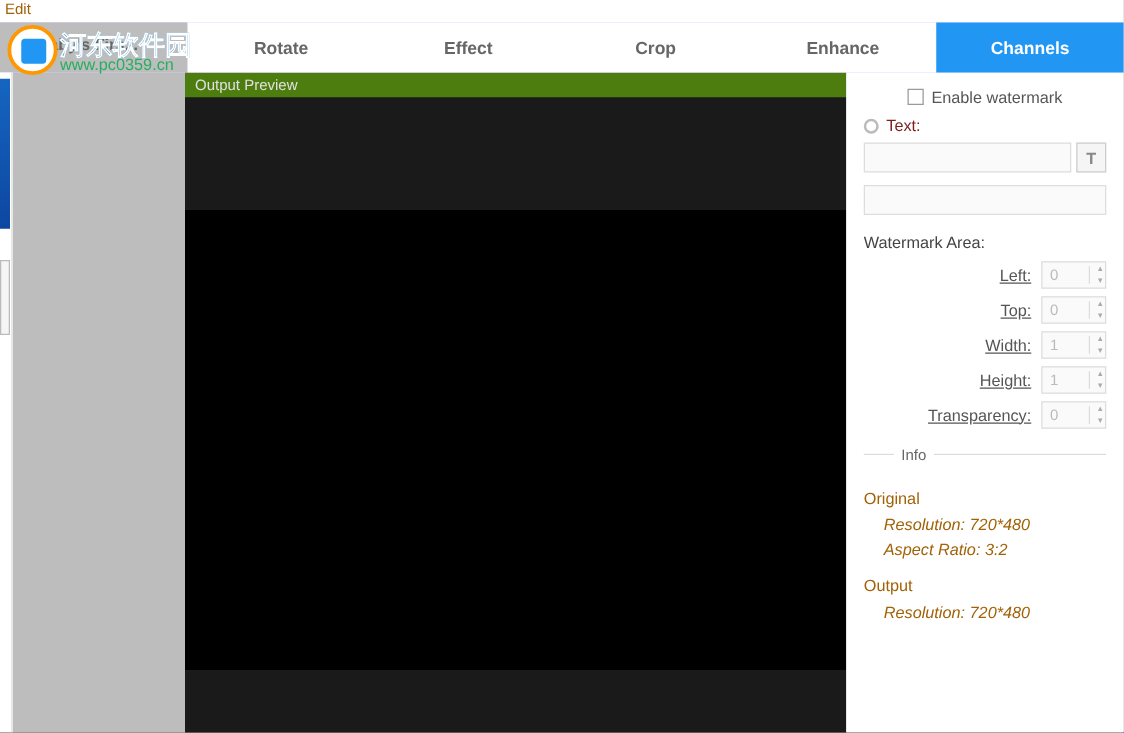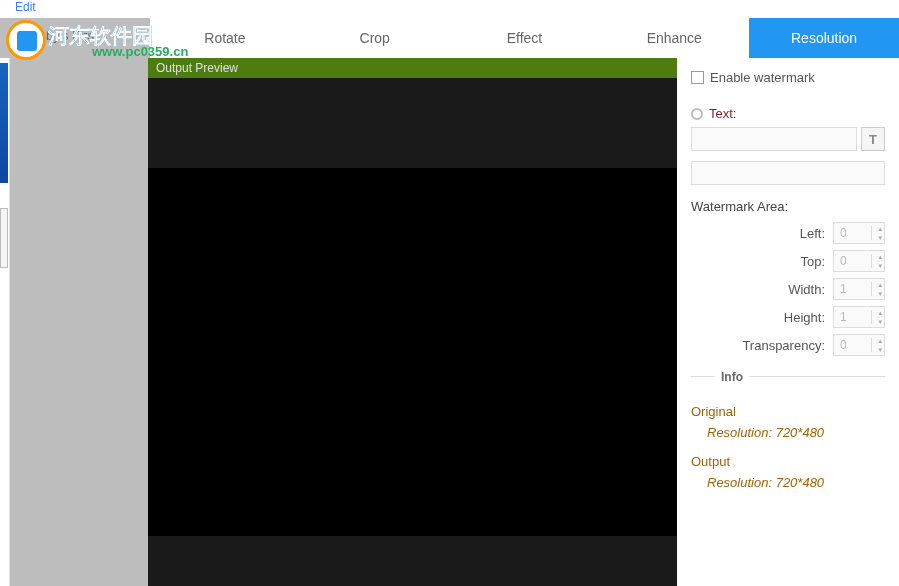--- a/index.html
+++ b/index.html
@@ -1,94 +1,94 @@
 <!DOCTYPE html>
 <html><head>
   <meta charset="utf-8">
   <style>
     * { margin: 0; padding: 0; box-sizing: border-box; font-family: Arial, sans-serif; }
     body { width: 899px; height: 586px; background: #fff; overflow: hidden; position: relative; }
     
-    .top-bar { height: 18px; background: #fff; padding-left: 15px; font-size: 12px; color: #3b82f6; }
+    .top-bar { height: 18px; background: #fff; padding-left: 4px; font-size: 12px; color: #a16207; }
     
-    .header-row { height: 40px; display: flex; background: #c4b5fd; position: relative; }
+    .header-row { height: 40px; display: flex; background: #c4b5fd; position: relative; font-weight: bold; }
     .file-label { width: 150px; padding: 10px 0 0 30px; font-size: 13px; color: #666; background: #bdbdbd; }
     
     .tabs-container { flex: 1; display: flex; align-items: stretch; background: #fff; }
     .tab { flex: 1; display: flex; align-items: center; justify-content: center; font-size: 14px; color: #666; cursor: pointer; }
     .tab.active { background: #2196f3; color: #fff; }
     
     .watermark-overlay { position: absolute; left: 6px; top: 20px; width: 170px; height: 45px; pointer-events: none; z-index: 10; }
     .logo-circle { width: 40px; height: 40px; border-radius: 50%; border: 3px solid #ff9800; background: #fff; position: absolute; left: 0; top: 0; }
     .logo-circle::before { content: ''; position: absolute; width: 20px; height: 20px; background: #2196f3; border-radius: 3px; top: 8px; left: 8px; }
     .wm-text-cn { position: absolute; left: 42px; top: 2px; font-size: 21px; font-weight: bold; background: linear-gradient(90deg, #2980b9, #2980b9); -webkit-background-clip: text; color: #2980b9; -webkit-text-stroke: 0.5px #fff; }
-    .wm-text-url { position: absolute; left: 42px; top: 24px; font-size: 13px; color: #27ae60; font-weight: bold; margin-left: 44px; }
+    .wm-text-url { position: absolute; left: 42px; top: 24px; font-size: 13px; color: #27ae60; font-weight: normal; }
     
     .main-area { display: flex; height: 528px; }
     
     .left-sidebar { width: 10px; background: #fff; border-right: 1px solid #e0e0e0; position: relative; }
     .left-sidebar-top { position: absolute; top: 5px; left: 0; width: 8px; height: 120px; background: linear-gradient(#1565c0, #0d47a1); }
     .thumb-box { position: absolute; top: 150px; left: 0; width: 8px; height: 60px; border: 1px solid #bbb; background: #f5f5f5; }
     
     .sidebar-gray { width: 138px; background: #bdbdbd; }
     
     .center-area { flex: 1; background: #1a1a1a; display: flex; flex-direction: column; }
     .preview-header { height: 20px; background: #4d7c0f; color: #e0e0e0; font-size: 12px; padding: 3px 8px; }
     .preview-top { height: 90px; background: #1a1a1a; }
     .preview-video { flex: 1; background: #000; }
     .preview-bottom { height: 50px; background: #1a1a1a; }
     
     .right-panel { width: 222px; background: #fff; padding: 12px 14px; font-size: 13px; color: #555; overflow: hidden; }
     
-    .checkbox-row { display: flex; align-items: center; margin-bottom: 21px; }
+    .checkbox-row { display: flex; align-items: center; margin-bottom: 8px; justify-content: center; }
     .checkbox { width: 13px; height: 13px; border: 1px solid #999; margin-right: 6px; }
     
     .radio-row { display: flex; align-items: center; margin-bottom: 6px; color: #7f1d1d; }
     .radio { width: 12px; height: 12px; border: 2px solid #bbb; border-radius: 50%; margin-right: 6px; }
     
     .text-input-row { display: flex; gap: 4px; margin-bottom: 10px; }
     .text-input { flex: 1; height: 24px; border: 1px solid #ddd; background: #fafafa; }
     .t-button { width: 24px; height: 24px; border: 1px solid #ccc; background: #f5f5f5; display: flex; align-items: center; justify-content: center; font-size: 13px; font-weight: bold; color: #888; }
     
     .picture-input { width: 100%; height: 24px; border: 1px solid #ddd; background: #fafafa; margin-bottom: 14px; }
     
     .section-label { color: #444; margin-bottom: 8px; font-size: 13px; }
     
     .field-row { display: flex; align-items: center; justify-content: flex-end; margin-bottom: 6px; gap: 8px; }
-    .field-label { color: #555; font-size: 13px; }
+    .field-label { color: #555; font-size: 13px; text-decoration: underline; }
     .spinner { width: 52px; height: 22px; border: 1px solid #ddd; background: #fafafa; display: flex; align-items: center; padding: 0 6px; color: #bbb; font-size: 12px; position: relative; }
     .spinner::after { content: ''; position: absolute; right: 4px; top: 3px; width: 8px; height: 14px; border-left: 1px solid #ddd; }
     .spinner-arrows { position: absolute; right: 2px; top: 1px; font-size: 7px; color: #aaa; line-height: 9px; }
     
     .info-header { border-top: 1px solid #ddd; margin-top: 20px; padding-top: 2px; margin-bottom: 10px; position: relative; }
-    .info-header-text { background: #fff; padding: 0 6px; position: relative; top: -10px; left: 24px; color: #666; font-size: 12px; font-weight: bold; }
+    .info-header-text { background: #fff; padding: 0 6px; position: relative; top: -10px; left: 24px; color: #666; font-size: 12px; }
     
     .info-section { color: #a16207; font-size: 13px; }
     .info-title { margin-bottom: 6px; }
     .info-line { padding-left: 16px; margin-bottom: 5px; font-size: 13px; font-style: italic; }
   </style>
 </head>
 <body>
 
 <div class="top-bar">Edit</div>
 
 <div class="watermark-overlay">
   <div class="logo-circle"></div>
   <div class="wm-text-cn">河东软件园</div>
   <div class="wm-text-url">www.pc0359.cn</div>
 </div>
 
 <div class="header-row">
   <div class="file-label">Baby's Firs...</div>
   <div class="tabs-container">
     <div class="tab">Rotate</div>
+    <div class="tab">Effect</div>
     <div class="tab">Crop</div>
-    <div class="tab">Effect</div>
     <div class="tab">Enhance</div>
-    <div class="tab active">Resolution</div>
+    <div class="tab active">Channels</div>
   </div>
 </div>
 
 <div class="main-area">
   <div class="left-sidebar">
     <div class="left-sidebar-top"></div>
     <div class="thumb-box"></div>
   </div>
   <div class="sidebar-gray"></div>
 
@@ -154,18 +154,19 @@
         </div>
     </div>
 
     <div class="info-header">
       <span class="info-header-text">Info</span>
     </div>
 
     <div class="info-section">
       <div class="info-title">Original</div>
       <div class="info-line">Resolution: 720*480</div>
+      <div class="info-line">Aspect Ratio: 3:2</div>
 
       <div class="info-title" style="margin-top:14px">Output</div>
       <div class="info-line">Resolution: 720*480</div>
     </div>
   </div>
 </div>
 
 </body></html>

